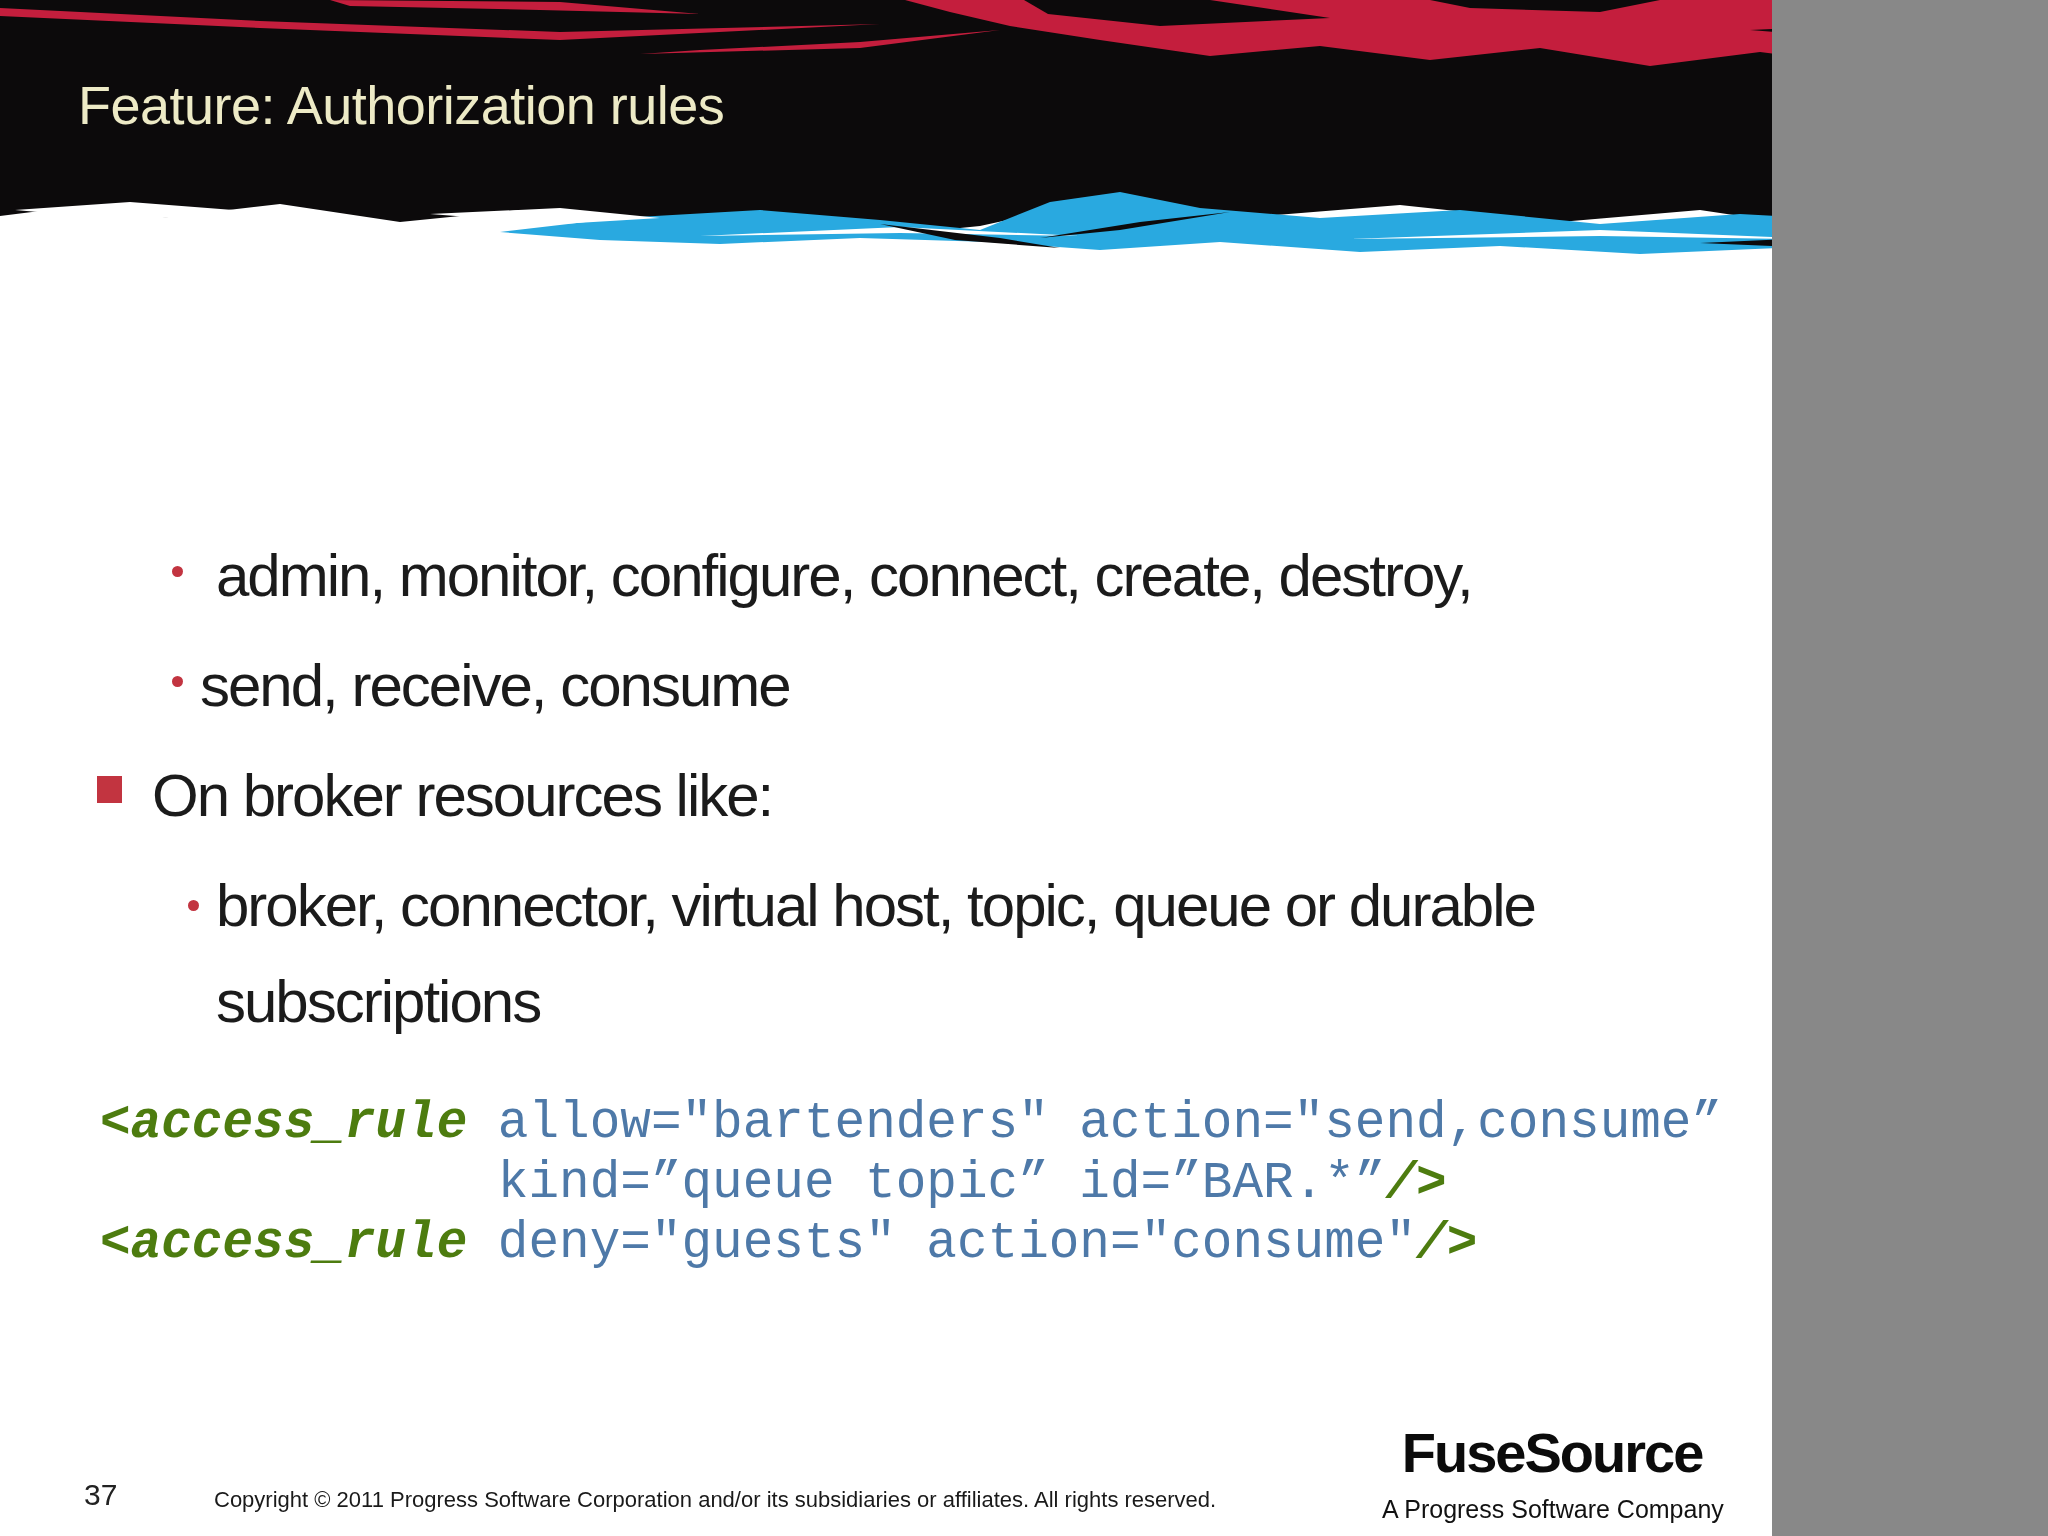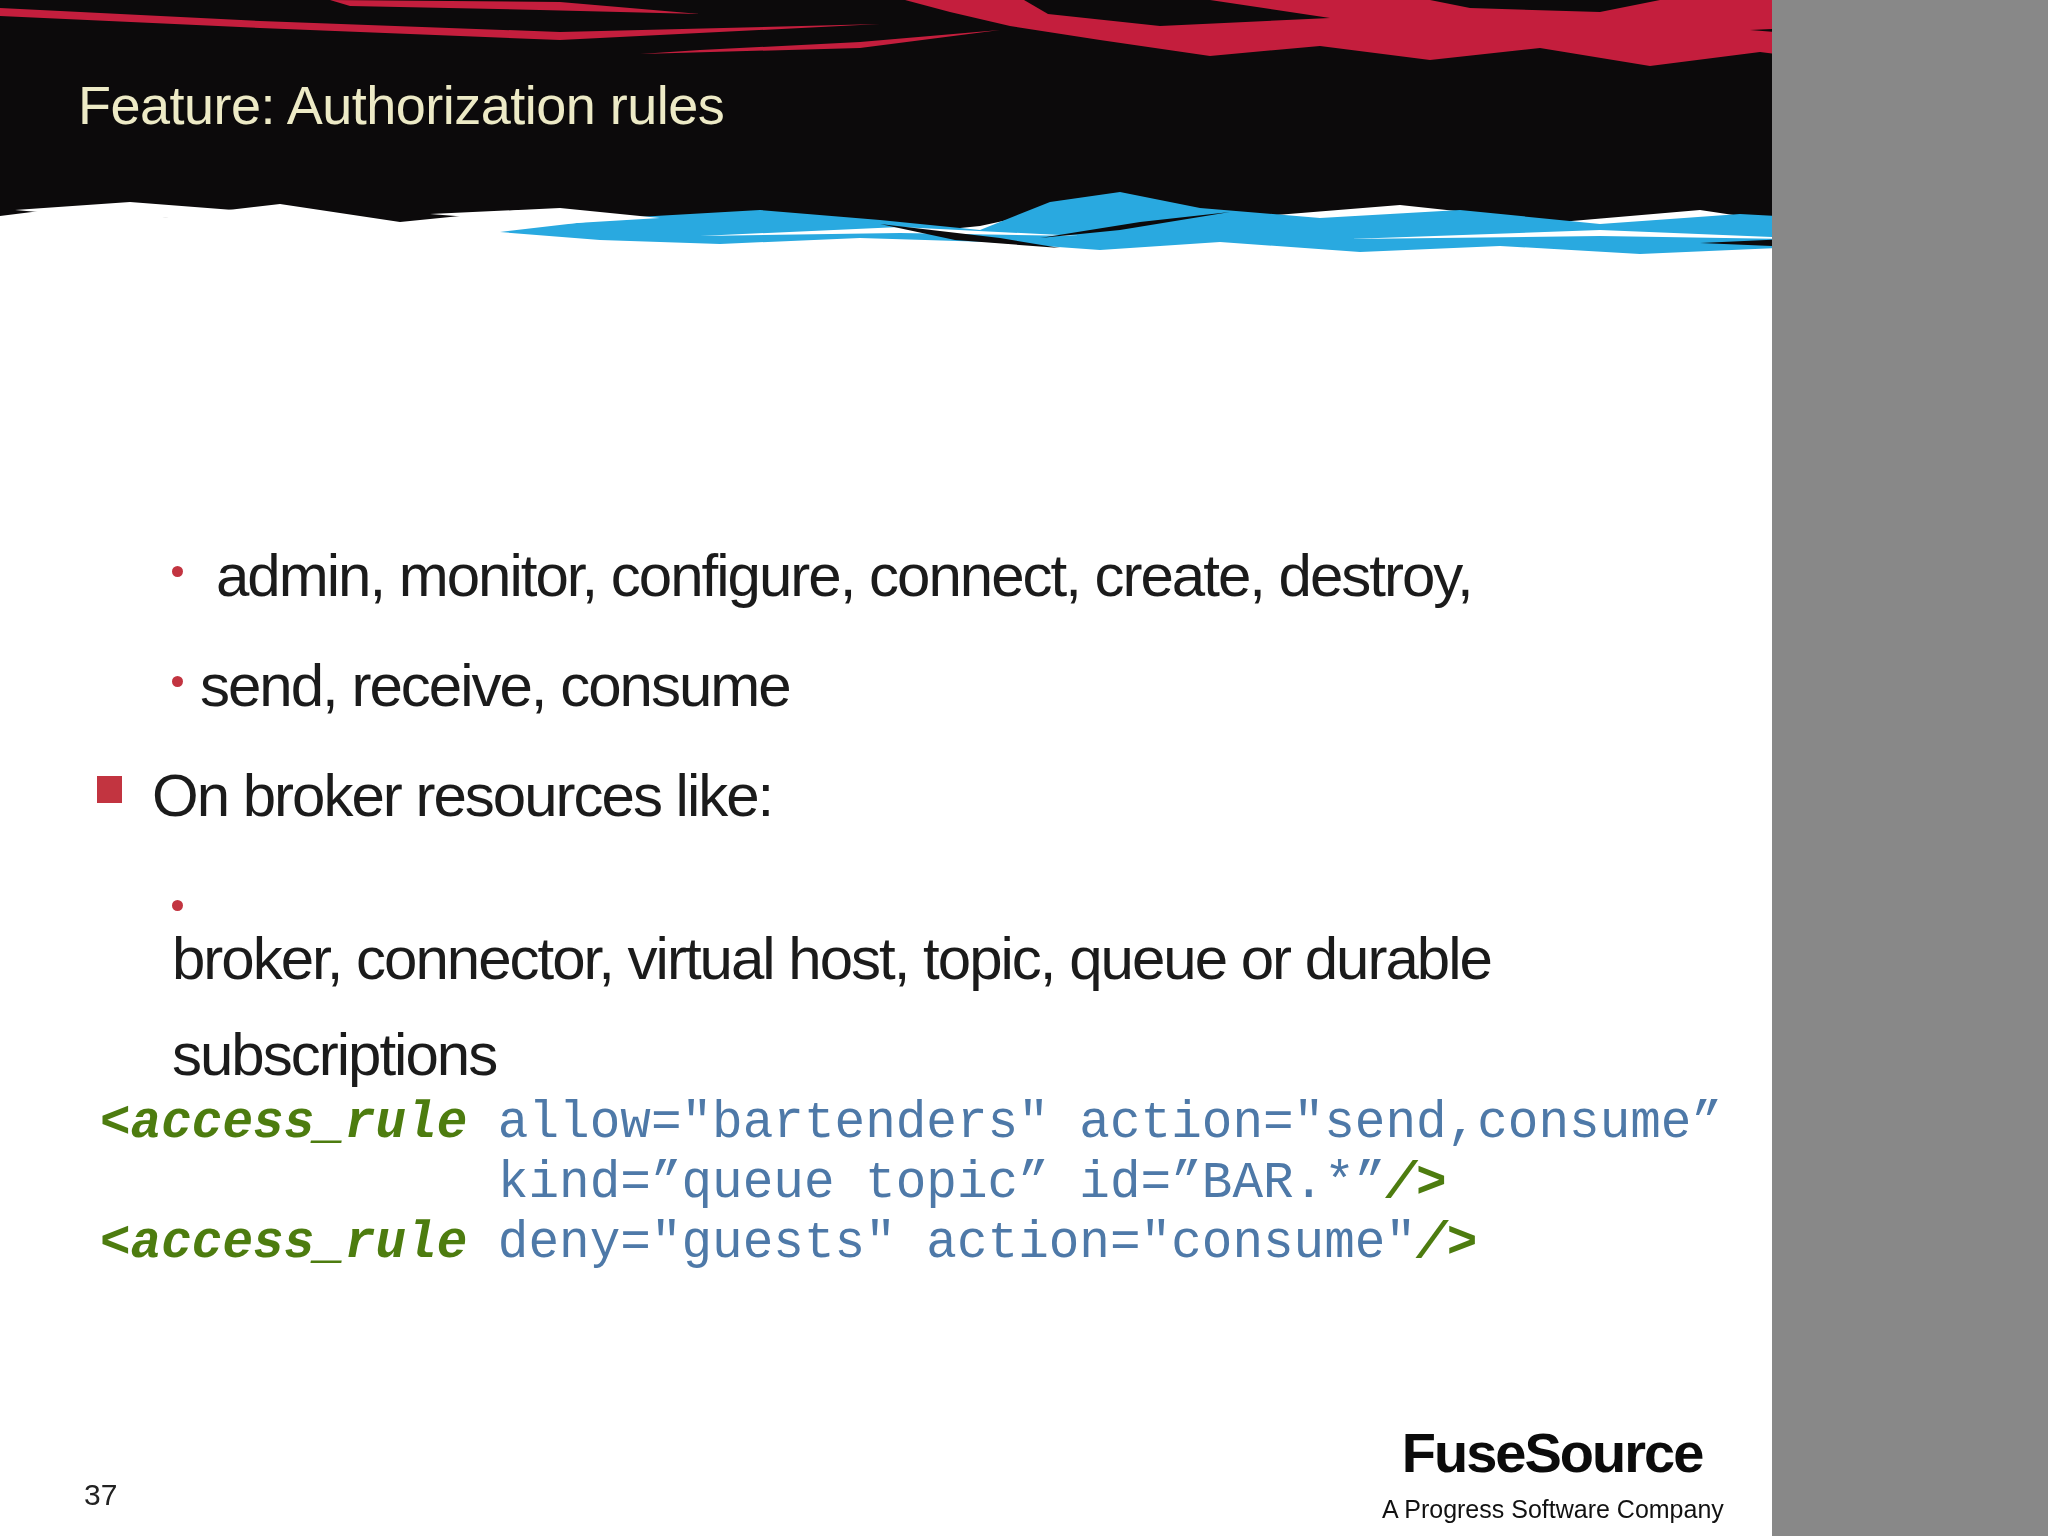--- a/index.html
+++ b/index.html
@@ -17,21 +17,21 @@
     position:absolute;left:78px;top:74px;
     font-size:54px;letter-spacing:-0.5px;
     color:#edeac6;z-index:3;white-space:nowrap;
   }
   
   .row{position:absolute;display:flex;align-items:flex-start;}
   .row-main1{left:97px;top:422px;}
   .row-sub1{left:172px;top:540px;gap:16px;}
   .row-sub2{left:172px;top:650px;}
   .row-main2{left:97px;top:760px;}
-  .row-sub3{left:172px;top:858px;flex-direction:column;}
+  .row-sub3{left:188px;top:858px;}
   .btxt{
     font-size:60px;line-height:1.2;letter-spacing:-2px;
     white-space:nowrap;color:#1b1b1b;
   }
   .row-sub3 .btxt{white-space:normal;line-height:1.6;max-width:1380px;}
   .marker-square{
     flex:0 0 auto;width:25px;height:27px;background:#c23440;
     margin:16px 30px 0 0;
   }
   .marker-dot{
@@ -111,19 +111,20 @@
   <div class="row row-sub3">
     <div class="marker-dot"></div>
     <div class="btxt">broker, connector, virtual host, topic, queue or durable subscriptions</div>
   </div>
 
   <pre class="code"><span class="tag">&lt;access_rule</span><span class="attr"> allow="bartenders" action="send,consume”</span>
 <span class="attr">             kind=”queue topic” id=”BAR.*”</span><span class="tag">/&gt;</span>
 <span class="tag">&lt;access_rule</span><span class="attr"> deny="guests" action="consume"</span><span class="tag">/&gt;</span></pre>
 
   <div class="page-number">37</div>
+  <div class="copyright">Copyright © 2011  Progress Software Corporation and/or its subsidiaries or affiliates. All rights reserved.</div>
 
   <div class="logo-block">
     <div class="logo-text">FuseSource</div>
     <div class="logo-subtitle">A Progress Software Company</div>
   </div>
 
 </div>
 
 </body></html>

